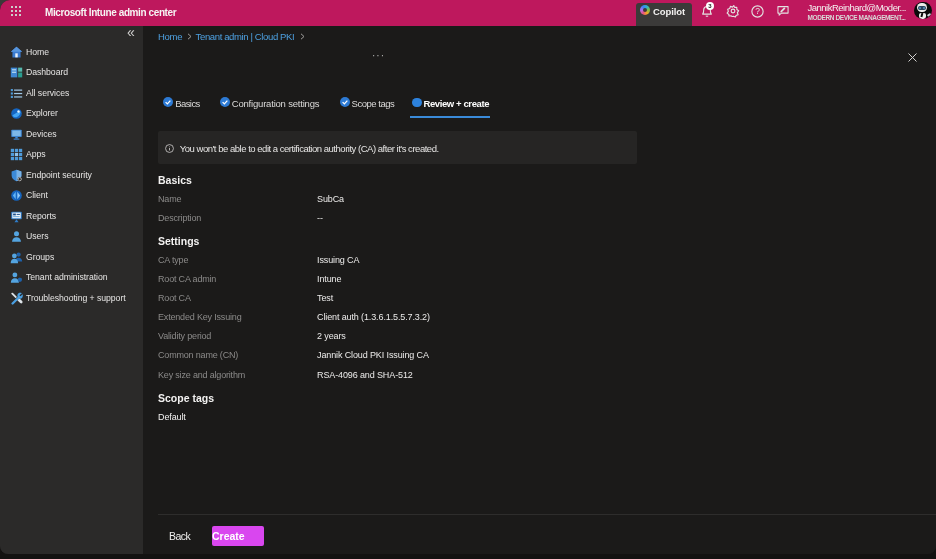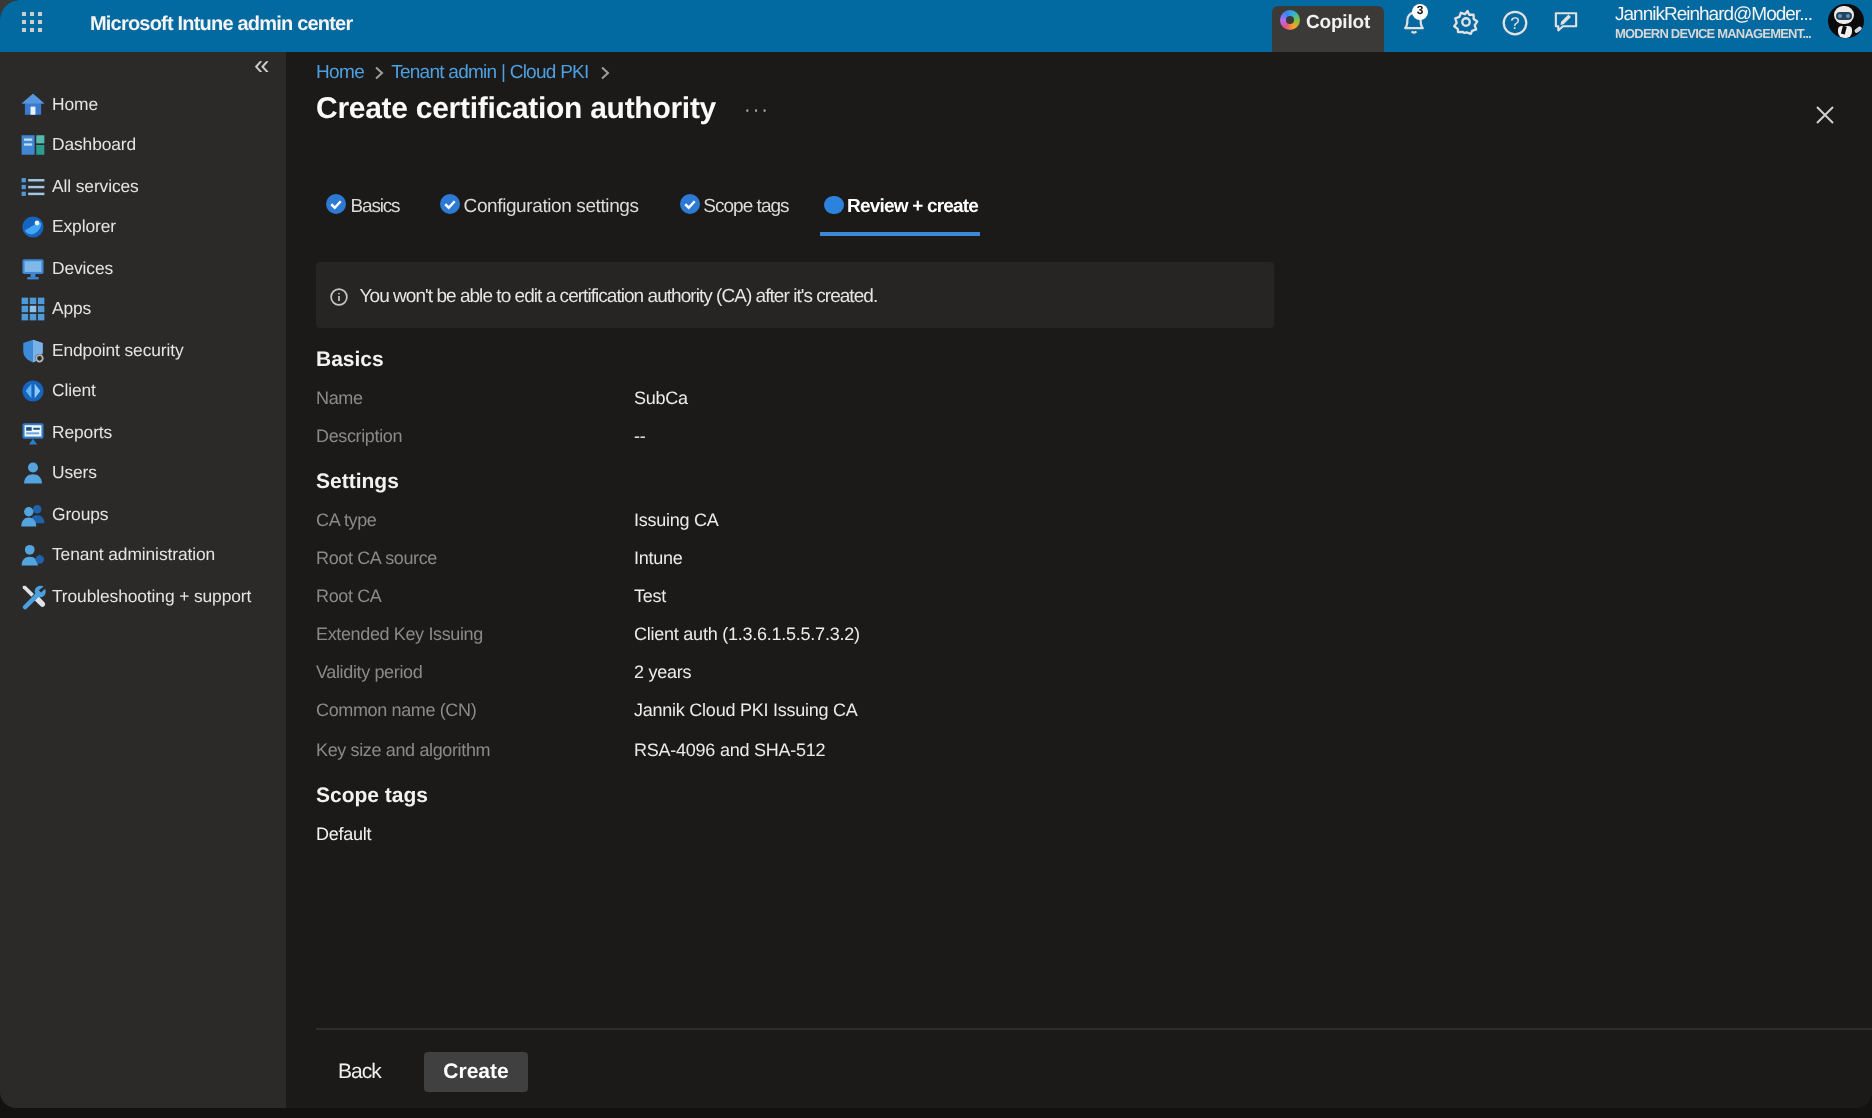--- a/index.html
+++ b/index.html
@@ -1,17 +1,17 @@
 <!DOCTYPE html>
 <html><head><meta charset="utf-8"><style>
 *{margin:0;padding:0;box-sizing:border-box}
 html,body{width:936px;height:559px;background:#131211;font-family:"Liberation Sans",sans-serif;overflow:hidden}
 #corner{position:absolute;left:0;top:0;width:16px;height:16px;background:#3a3938}
 #win{position:absolute;left:0;top:0;width:936px;height:554px;background:#1b1a19;border-radius:10px 0 8px 8px;overflow:hidden}
-#topbar{position:absolute;left:0;top:0;width:936px;height:26px;background:#0369a1}
+#topbar{position:absolute;left:0;top:0;width:936px;height:26px;background:#be185d}
 #side{position:absolute;left:0;top:26px;width:143px;height:528px;background:#2b2a29}
 #content{position:absolute;left:143px;top:26px;width:793px;height:528px;background:#1b1a19}
 .abs{position:absolute}
 .nav{position:absolute;left:10px;height:20px;display:flex;align-items:center}
 .nav svg{width:13px;height:13px;flex:0 0 13px}
 .nav span{margin-left:3px;font-size:8.7px;letter-spacing:-0.05px;color:#e6e5e4;white-space:nowrap}
 .lbl{position:absolute;left:15px;font-size:9px;letter-spacing:-0.18px;color:#8b8a89;white-space:nowrap}
 .val{position:absolute;left:174px;font-size:9px;letter-spacing:-0.12px;color:#ecebea;white-space:nowrap}
 .hd{position:absolute;left:15px;font-size:10.5px;font-weight:bold;color:#f3f2f1;white-space:nowrap}
 .tabtxt{font-size:9.5px;color:#dcdbda;white-space:nowrap}
@@ -212,21 +212,20 @@
 <div id="content">
 
   <div class="abs" style="left:15px;top:4.5px;font-size:9.5px;letter-spacing:-0.3px;color:#4da0e0">Home</div>
   <svg class="abs" style="left:44px;top:7px" width="5" height="7" viewBox="0 0 5 7" fill="none" stroke="#a09e9c" stroke-width="1">
         <path d="M1 0.8 L4 3.5 L1 6.2"></path>
       </svg>
   <div class="abs" style="left:52.6px;top:4.5px;font-size:9.5px;letter-spacing:-0.37px;color:#4da0e0">Tenant admin | Cloud PKI</div>
   <svg class="abs" style="left:157px;top:7px" width="5" height="7" viewBox="0 0 5 7" fill="none" stroke="#a09e9c" stroke-width="1">
         <path d="M1 0.8 L4 3.5 L1 6.2"></path>
       </svg>
-  <div class="abs" style="left:15px;top:19.5px;font-size:15px;font-weight:bold;color:#fbfafa;letter-spacing:-0.14px">Create certification authority</div>
   <div class="abs" style="left:229px;top:24px;font-size:10px;color:#b9b8b7;letter-spacing:1px">···</div>
   <svg class="abs" style="left:765px;top:27px" width="9" height="9" viewBox="0 0 9 9" stroke="#d2d1d0" stroke-width="1">
         <path d="M0.5 0.5 L8.5 8.5 M8.5 0.5 L0.5 8.5"></path>
       </svg>
 
   <svg class="abs" style="left:19.6px;top:71.3px" width="10" height="10" viewBox="0 0 16 16">
         <circle cx="8" cy="8" r="8" fill="#2d7ad4"></circle>
         <path d="M4.2 8.2 L7 11 L11.8 5.8" fill="none" stroke="#fff" stroke-width="2"></path>
       </svg>
   <div class="abs tabtxt" style="left:32.3px;top:72.3px;letter-spacing:-0.6px">Basics</div>
@@ -252,32 +251,32 @@
   <div class="abs" style="left:36.8px;top:116.5px;font-size:9.5px;letter-spacing:-0.48px;color:#e6e5e4">You won't be able to edit a certification authority (CA) after it's created.</div>
 
   <div class="hd" style="top:148px">Basics</div>
   <div class="lbl" style="top:168px">Name</div>
       <div class="val" style="top:168px">SubCa</div>
   <div class="lbl" style="top:187px">Description</div>
       <div class="val" style="top:187px">--</div>
   <div class="hd" style="top:208.5px">Settings</div>
   <div class="lbl" style="top:228.5px">CA type</div>
       <div class="val" style="top:228.5px">Issuing CA</div>
-  <div class="lbl" style="top:247.5px">Root CA source</div>
+  <div class="lbl" style="top:247.5px">Root CA admin</div>
       <div class="val" style="top:247.5px">Intune</div>
   <div class="lbl" style="top:267px">Root CA</div>
       <div class="val" style="top:267px">Test</div>
   <div class="lbl" style="top:286px">Extended Key Issuing</div>
       <div class="val" style="top:286px">Client auth (1.3.6.1.5.5.7.3.2)</div>
   <div class="lbl" style="top:305px">Validity period</div>
       <div class="val" style="top:305px">2 years</div>
   <div class="lbl" style="top:324px">Common name (CN)</div>
       <div class="val" style="top:324px">Jannik Cloud PKI Issuing CA</div>
   <div class="lbl" style="top:343.5px">Key size and algorithm</div>
       <div class="val" style="top:343.5px">RSA-4096 and SHA-512</div>
   <div class="hd" style="top:366px">Scope tags</div>
   <div class="val" style="left:15px;top:385.5px;color:#f3f2f1">Default</div>
 
   <div class="abs" style="left:15px;top:488px;width:778px;height:1px;background:#2e2d2c"></div>
   <div class="abs" style="left:26px;top:504px;font-size:10.5px;letter-spacing:-0.5px;font-weight:normal;color:#f0efee">Back</div>
-  <div class="abs" style="left:69px;top:500px;width:52px;height:20px;background:#404040;border-radius:2px;color:#fff;font-size:10.5px;font-weight:bold;text-align:center;line-height:20px">Create</div>
+  <div class="abs" style="left:69px;top:500px;width:52px;height:20px;background:#d946ef;border-radius:2px;color:#fff;font-size:10.5px;font-weight:bold;line-height:20px">Create</div>
 </div>
 </div>
 
 </body></html>

